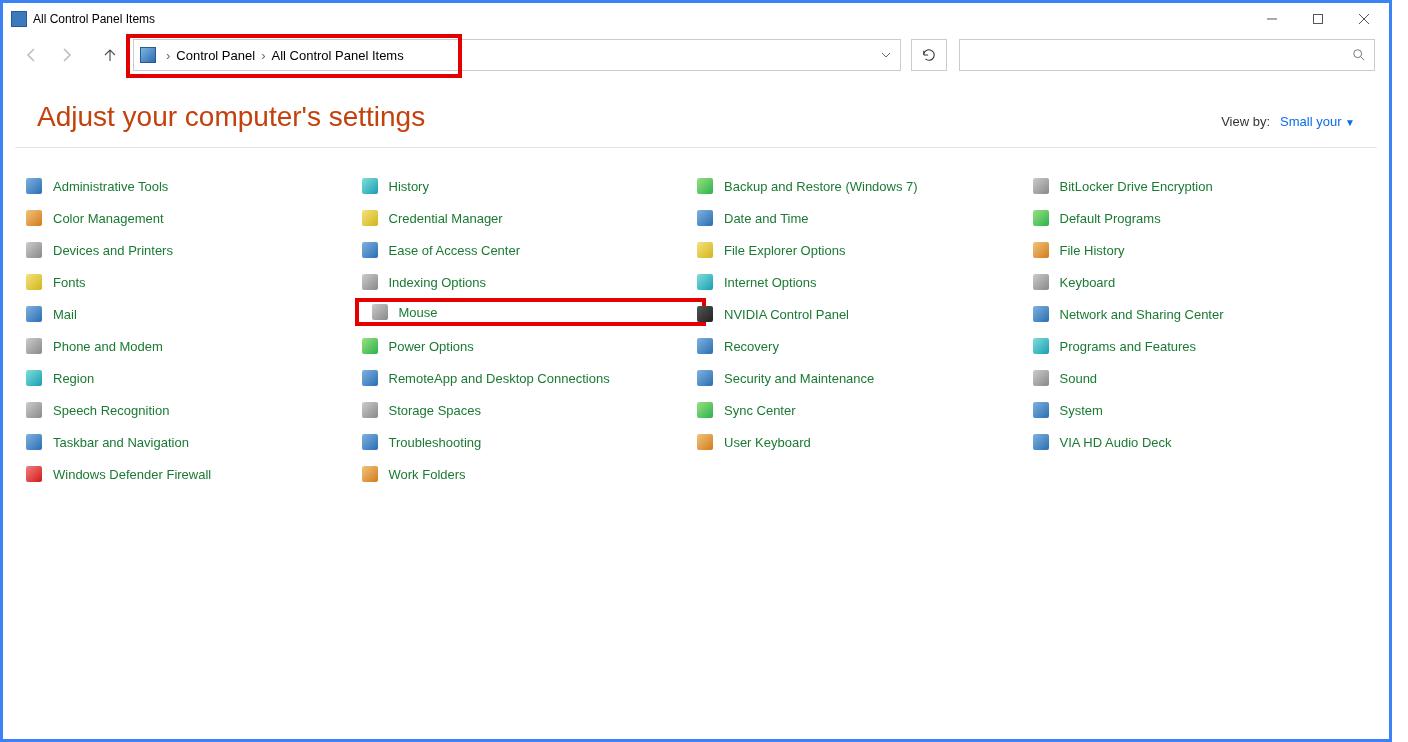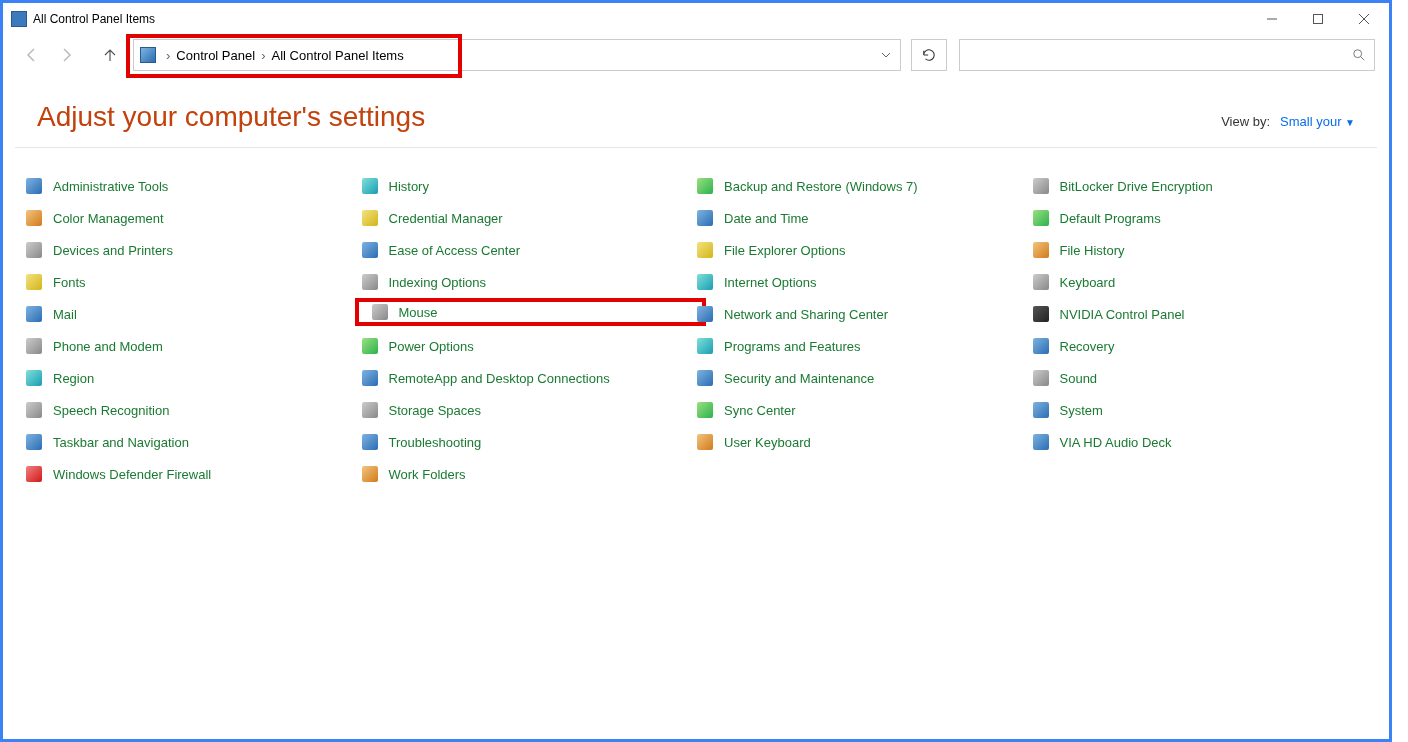--- a/index.html
+++ b/index.html
@@ -238,56 +238,56 @@
         <span class="item-label">Mail</span>
       </div>
       <div class="item hl">
         <span class="ico">
           <span class="mini c-grey"></span>
         </span>
         <span class="item-label">Mouse</span>
       </div>
       <div class="item">
         <span class="ico">
+          <span class="mini c-dark"></span>
+        </span>
+        <span class="item-label">NVIDIA Control Panel</span>
+      </div>
+      <div class="item">
+        <span class="ico">
           <span class="mini c-blue"></span>
         </span>
         <span class="item-label">Network and Sharing Center</span>
       </div>
       <div class="item">
         <span class="ico">
-          <span class="mini c-dark"></span>
-        </span>
-        <span class="item-label">NVIDIA Control Panel</span>
-      </div>
-      <div class="item">
-        <span class="ico">
           <span class="mini c-grey"></span>
         </span>
         <span class="item-label">Phone and Modem</span>
       </div>
       <div class="item">
         <span class="ico">
           <span class="mini c-green"></span>
         </span>
         <span class="item-label">Power Options</span>
       </div>
       <div class="item">
         <span class="ico">
+          <span class="mini c-blue"></span>
+        </span>
+        <span class="item-label">Recovery</span>
+      </div>
+      <div class="item">
+        <span class="ico">
           <span class="mini c-teal"></span>
         </span>
         <span class="item-label">Programs and Features</span>
       </div>
       <div class="item">
         <span class="ico">
-          <span class="mini c-blue"></span>
-        </span>
-        <span class="item-label">Recovery</span>
-      </div>
-      <div class="item">
-        <span class="ico">
           <span class="mini c-teal"></span>
         </span>
         <span class="item-label">Region</span>
       </div>
       <div class="item">
         <span class="ico">
           <span class="mini c-blue"></span>
         </span>
         <span class="item-label">RemoteApp and Desktop Connections</span>
       </div>

